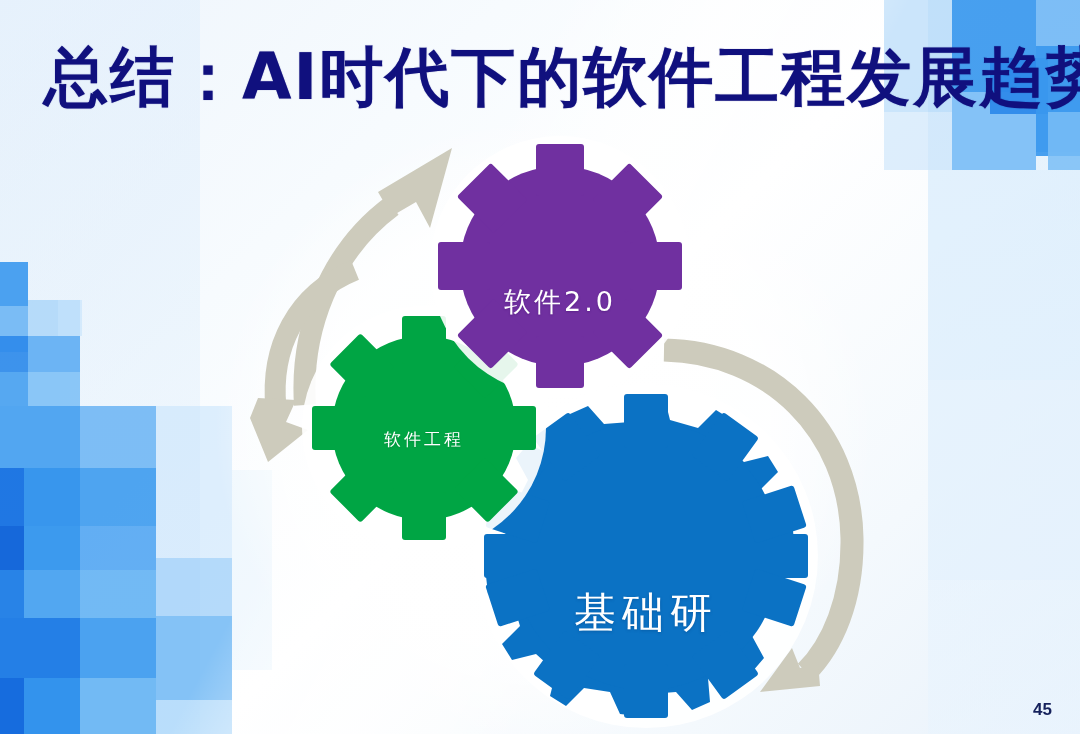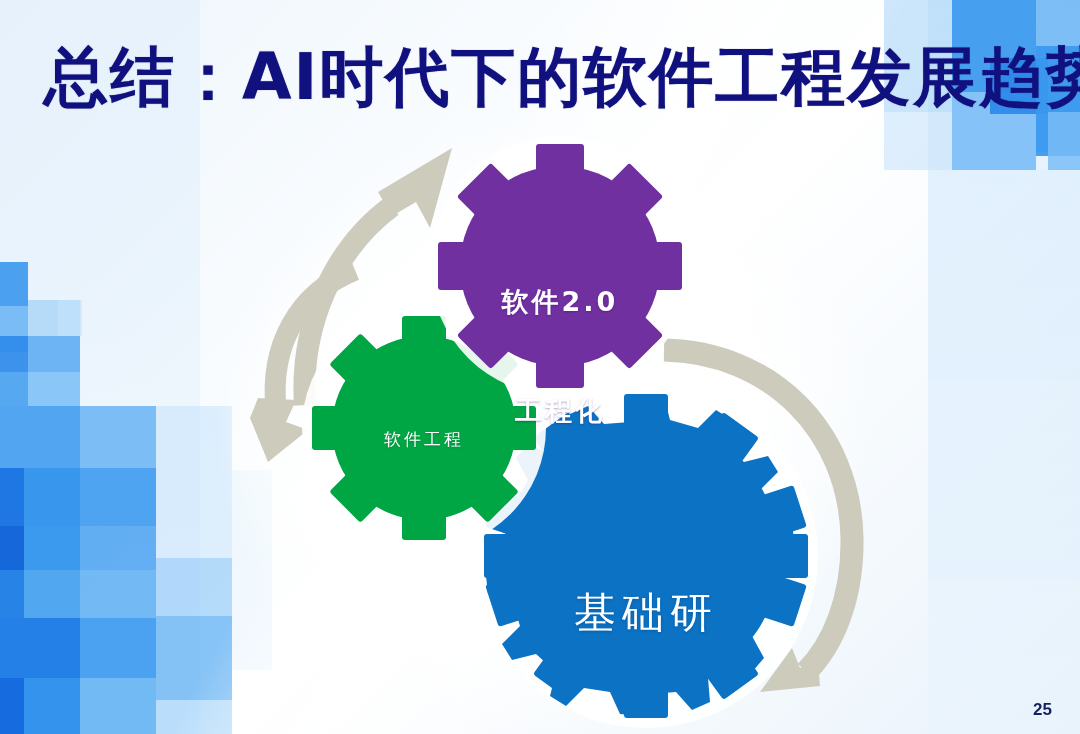--- a/index.html
+++ b/index.html
@@ -63,21 +63,20 @@
     line-height: 1.34;
     letter-spacing: 3px;
     font-family: "DejaVu Sans", "Liberation Sans", sans-serif;
     pointer-events: none;
     white-space: pre;
   }
   #label-purple {
     left: 460px; top: 212px; width: 200px;
     font-size: 27px;
     text-shadow: 0 1px 2px rgba(60,10,100,0.35);
-    font-weight: bold;
   }
   #label-green {
     left: 326px; top: 382px; width: 196px;
     font-size: 17px;
     text-shadow: 0 1px 2px rgba(0,90,40,0.3);
   }
   #label-blue {
     left: 540px; top: 472px; width: 212px;
     font-size: 42px;
     letter-spacing: 6px;
@@ -259,27 +258,26 @@
           <rect x="536" y="336" width="48" height="52" rx="3"></rect>
           <rect x="438" y="242" width="52" height="48" rx="3"></rect>
           <rect x="630" y="242" width="52" height="48" rx="3"></rect>
         </g>
       </g>
     </g>
   </svg>
 
   <div class="gear-label" id="label-purple">
     <div>软件2.0</div>
-    <div>工程化</div>
   </div>
 
   <div class="gear-label" id="label-green">
     <div>软件工程</div>
   </div>
 
   <div class="gear-label" id="label-blue">
     <div>基础研</div>
     
   </div>
 
-  <div id="page-num">25</div>
+  <div id="page-num">45</div>
 
 </div>
 
 </body></html>

